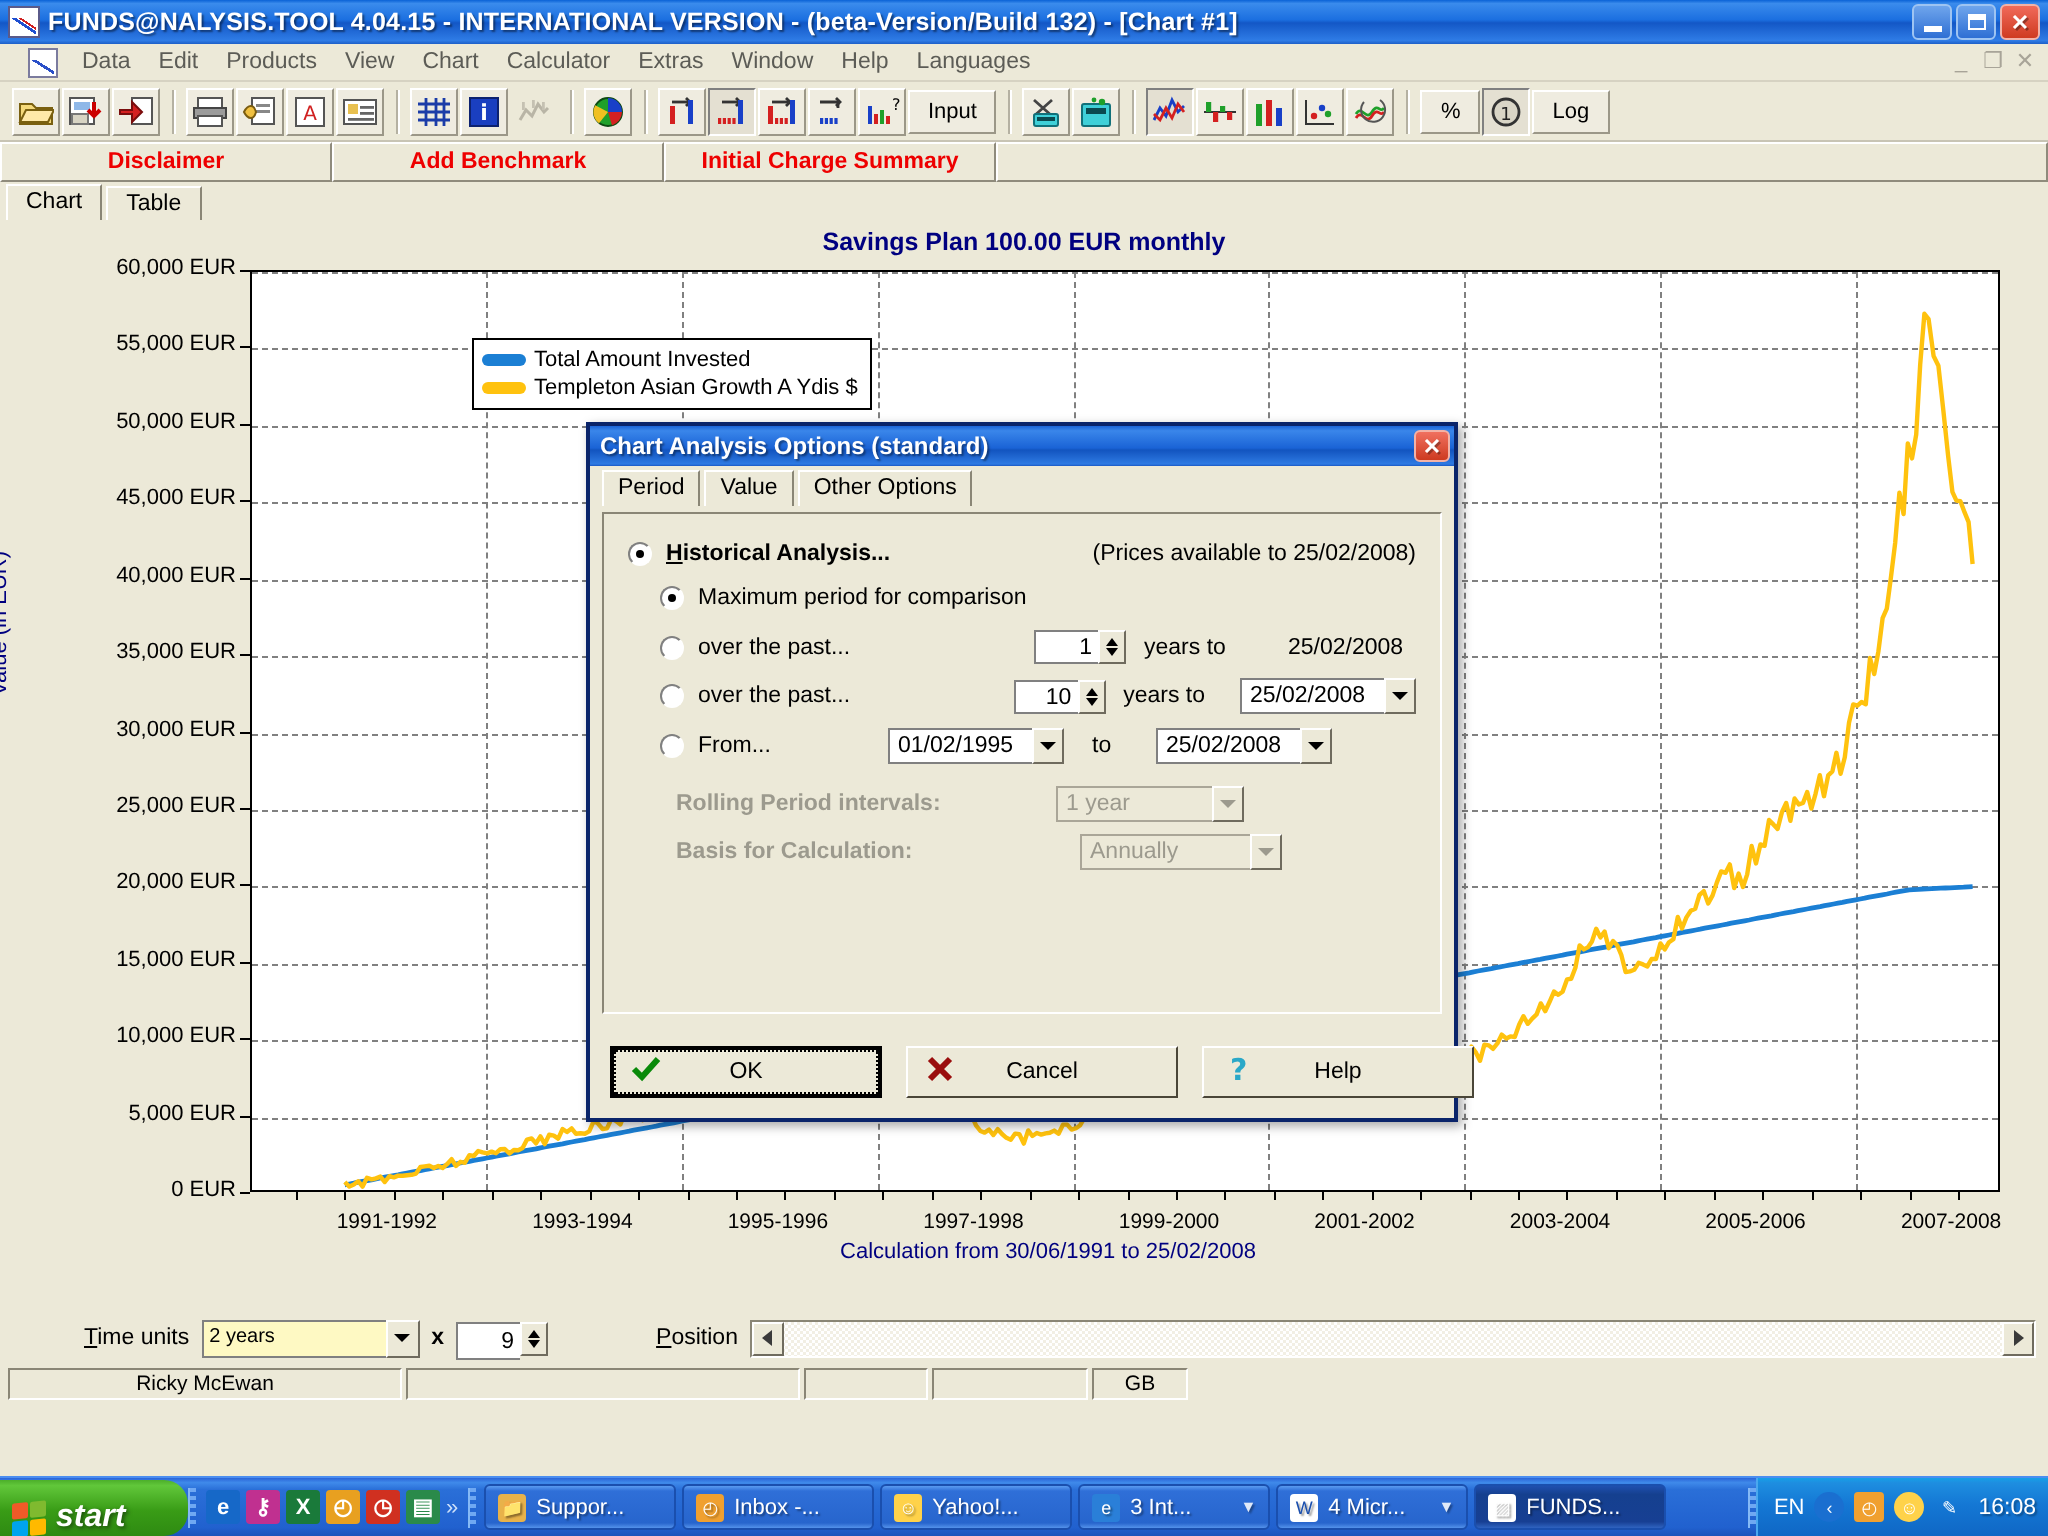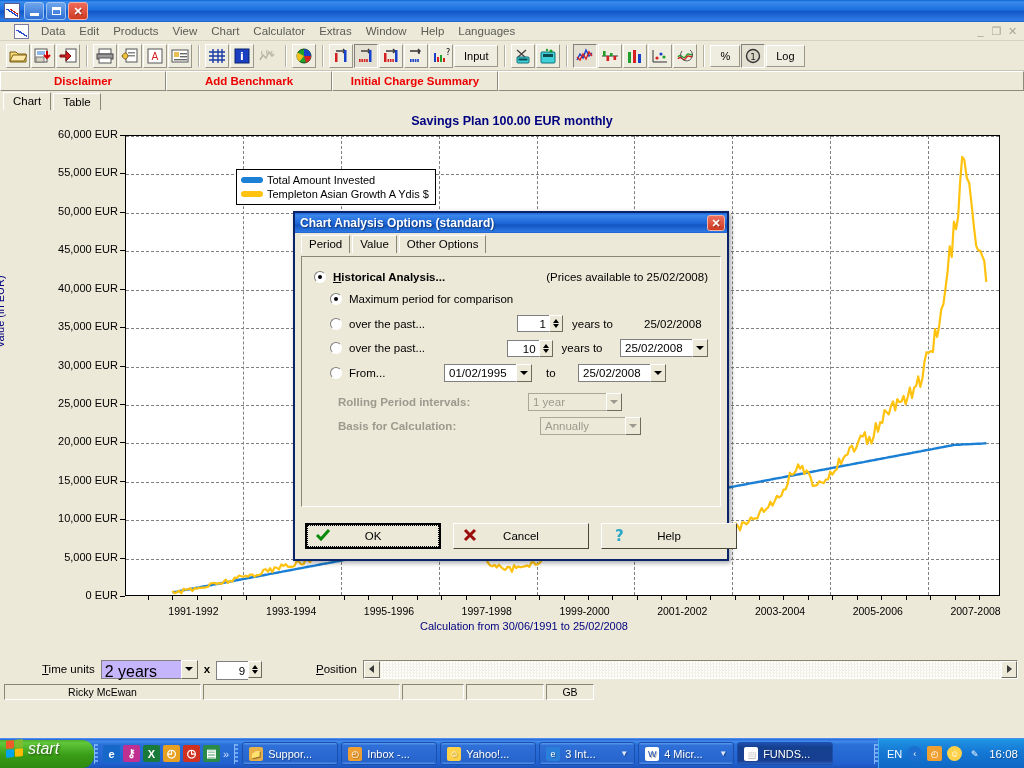--- a/index.html
+++ b/index.html
@@ -198,21 +198,21 @@
     border:1px solid #fff;border-right-color:#4a4638;border-bottom-color:#4a4638;
     display:flex;align-items:center;justify-content:center;position:relative;font-size:11.5px;
   }
   .dbtn.def{ outline:1px dotted #000; outline-offset:-3px; border:2px solid #000; }
   .dbtn .ic{ position:absolute; left:8px; top:50%; transform:translateY(-50%); }
 
   
   .ctrlbar{ height:28px;background:#ece9d8;display:flex;align-items:center;padding:0 6px;gap:6px; }
   .ctrlbar .clbl{font-size:11.5px;color:#000;}
   .cmb2{display:inline-flex;height:19px;}
-  .cmb2 .fld{width:80px;background:#c4b5fd;border:1px solid #808080;border-right:none;padding:2px 4px 0 3px;font-size:16px;}
+  .cmb2 .fld{width:92px;background:#fef9c3;border:1px solid #808080;border-right:none;padding:2px 4px 0 3px;font-size:10px;}
   .cmb2 .btn{width:17px;border:1px solid #fff;border-right-color:#6f6b5e;border-bottom-color:#6f6b5e;background:#ece9d8;display:flex;align-items:center;justify-content:center;}
   .cmb2 .btn i{width:0;height:0;border-left:4px solid transparent;border-right:4px solid transparent;border-top:4px solid #000;}
   .scrollt{
     flex:1 1 auto;height:19px;border:1px solid #8a8676;border-right-color:#fff;border-bottom-color:#fff;
     background:
       repeating-conic-gradient(#f2efe4 0% 25%, #ffffff 0% 50%) 0 0/3px 3px;
     display:flex;align-items:stretch;
   }
   .sbtn{width:16px;background:#ece9d8;border:1px solid #fff;border-right-color:#6f6b5e;border-bottom-color:#6f6b5e;display:flex;align-items:center;justify-content:center;}
   .sbtn i{width:0;height:0;border-top:4px solid transparent;border-bottom:4px solid transparent;}
@@ -227,24 +227,24 @@
     display:flex;align-items:center;justify-content:center;font-size:10.5px;color:#000;background:#ece9d8;
   }
 
   
   .taskbar{
     position:absolute;left:0;bottom:0;width:1024px;height:30px;
     background:linear-gradient(to bottom,#2b64d8 0%,#3f8aea 8%,#2a6fd8 20%,#2161cf 85%,#1b53bb 100%);
     display:flex;align-items:center;border-top:1px solid #4b8ef0;
   }
   .startbtn{
-    height:28px;min-width:94px;display:flex;align-items:flex-start;gap:5px;padding:0 14px 0 6px;
+    height:28px;min-width:94px;display:flex;align-items:flex-end;gap:5px;padding:0 14px 0 6px;
     background:linear-gradient(to bottom,#4caf2a 0%,#61c73a 10%,#399c16 55%,#2e8a12 100%);
     border-top-right-radius:12px;border-bottom-right-radius:12px;
-    color:#fff;font-weight:normal;font-style:italic;font-size:16px;
+    color:#fff;font-weight:bold;font-style:italic;font-size:16px;
     text-shadow:1px 1px 2px rgba(0,0,0,.5);
   }
   .startflag{width:17px;height:17px;display:grid;grid-template-columns:1fr 1fr;grid-template-rows:1fr 1fr;gap:1.5px;transform:skewY(-6deg);}
   .startflag i{display:block;border-radius:1px;}
   .qlaunch{display:flex;align-items:center;gap:3px;padding:0 5px;height:28px;}
   .grip{width:4px;height:20px;background:repeating-linear-gradient(to bottom,#6fa8f2 0 2px,transparent 2px 4px);border-left:1px solid #85b9f6;}
   .qicon{width:17px;height:17px;border-radius:2px;display:flex;align-items:center;justify-content:center;font-size:11px;font-weight:bold;color:#fff;}
   .tasks{display:flex;align-items:center;gap:3px;flex:1 1 auto;padding-left:4px;}
   .tbtn{
     height:23px;min-width:96px;max-width:112px;display:flex;align-items:center;gap:5px;padding:0 6px;
@@ -261,20 +261,21 @@
     border-left:1px solid #4aa8ef;color:#fff;font-size:11px;
   }
   .tray .tr-ico{width:15px;height:15px;border-radius:2px;display:flex;align-items:center;justify-content:center;font-size:9px;}
   .clock{font-size:11.5px;color:#fff;text-shadow:1px 1px 1px rgba(0,0,0,.35);padding-left:2px;}
 </style>
 </head>
 <body>
 
 <div class="titlebar">
   <div class="ticon"></div>
+  <div class="ttext">FUNDS@NALYSIS.TOOL 4.04.15 - INTERNATIONAL VERSION - (beta-Version/Build 132) - [Chart #1]</div>
   <div class="wbtns">
     <div class="wbtn">
         <span class="mini"></span>
       </div>
     <div class="wbtn">
         <span class="sq"></span>
       </div>
     <div class="wbtn close">✕</div>
   </div>
 </div>

